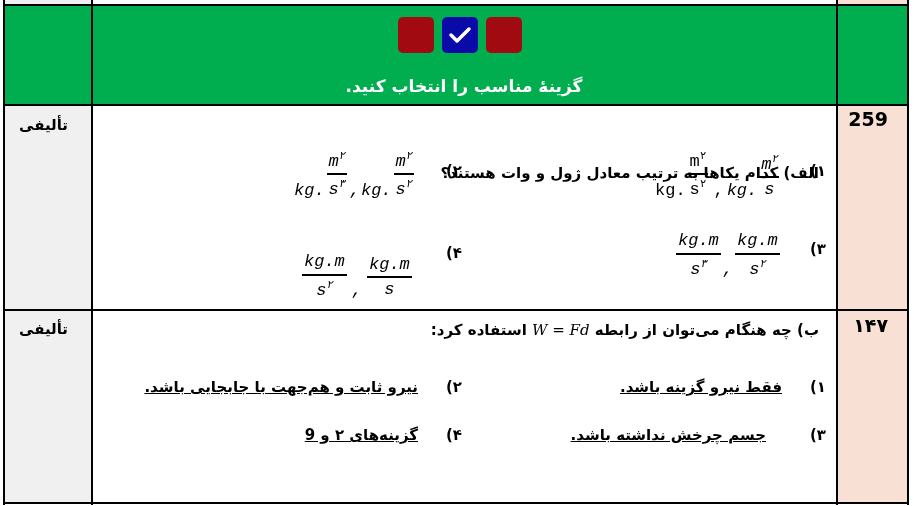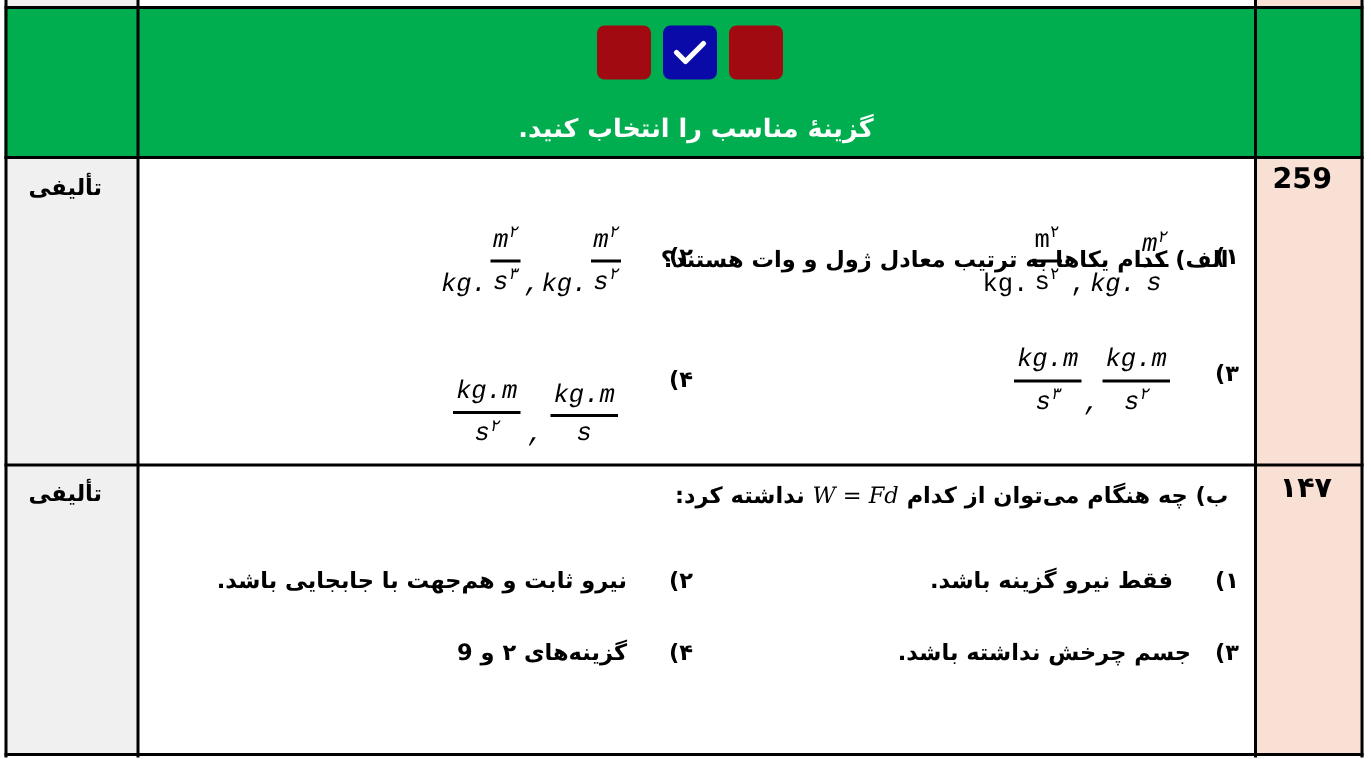--- a/index.html
+++ b/index.html
@@ -21,21 +21,21 @@
 
     .banner-text { position: absolute; left: 0; width: 100%; top: 76px; text-align: center;
       color: #fff; font-weight: bold; font-size: 17px; direction: rtl; }
     .banner-text span { position: relative; left: 0px; }
 
     .qnum { position: absolute; font-weight: bold; font-size: 19px; direction: rtl; }
     .src { position: absolute; font-weight: bold; font-size: 15px; direction: rtl; }
     .qtext { position: absolute; right: 95px; font-weight: bold; font-size: 15px; direction: rtl; white-space: nowrap; }
 
     .opt-label { position: absolute; font-weight: bold; font-size: 15px; direction: rtl; white-space: nowrap; }
-    .opt-text { position: absolute; font-weight: bold; font-size: 15px; direction: rtl; white-space: nowrap; }
+    .opt-text { position: absolute; font-weight: bold; font-size: 15px; direction: rtl; white-space: nowrap; text-decoration: underline; }
 
     .math { position: absolute; font-family: Liberation Mono, monospace; font-size: 17px; direction: ltr; white-space: nowrap; display: flex; align-items: flex-end; }
     .it { font-style: italic; }
     .frac { display: inline-flex; flex-direction: column; align-items: center; vertical-align: middle; margin: 0 2px; }
     .frac .num { padding: 0 2px 2px 2px; border-bottom: 2px solid #000; line-height: 1.1; }
     .frac .den { padding-top: 3px; line-height: 1.1; }
     sup { font-size: 11px; vertical-align: super; }
     .comma { margin: 0 3px; }
   </style>
 </head>
@@ -130,28 +130,28 @@
   <span style="margin:0 3px;">,</span>
   <span class="frac">
     <span class="num">kg.m</span>
     <span class="den"><span>s</span></span>
   </span>
 </div>
 
 <div class="qnum" style="right:26px;top:314px;">۱۴۷</div>
 <div class="src" style="right:846px;top:320px;">تألیفی</div>
 <div class="qtext" style="top:321px;">
-  <span>ب) چه هنگام می‌توان از کدام</span>
+  <span>ب) چه هنگام می‌توان از رابطه</span>
   <span class="it" style="font-family:'DejaVu Serif',serif;font-style:italic;font-weight:normal;direction:ltr;unicode-bidi:embed;margin-top:12px;">W = Fd</span>
-  <span>نداشته کرد:</span>
+  <span>استفاده کرد:</span>
 </div>
 
 <div class="opt-label" style="right:88px;top:378px;">۱)</div>
 <div class="opt-text" style="right:132px;top:378px;">فقط نیرو گزینه باشد.</div>
 
 <div class="opt-label" style="right:452px;top:378px;">۲)</div>
 <div class="opt-text" style="right:496px;top:378px;">نیرو ثابت و هم‌جهت با جابجایی باشد.</div>
 
 <div class="opt-label" style="right:88px;top:426px;">۳)</div>
-<div class="opt-text" style="right:120px;top:426px;">جسم چرخش نداشته باشد.</div>
+<div class="opt-text" style="right:148px;top:426px;">جسم چرخش نداشته باشد.</div>
 
 <div class="opt-label" style="right:452px;top:426px;">۴)</div>
 <div class="opt-text" style="right:496px;top:426px;">گزینه‌های ۲ و 9</div>
 
 </body></html>

